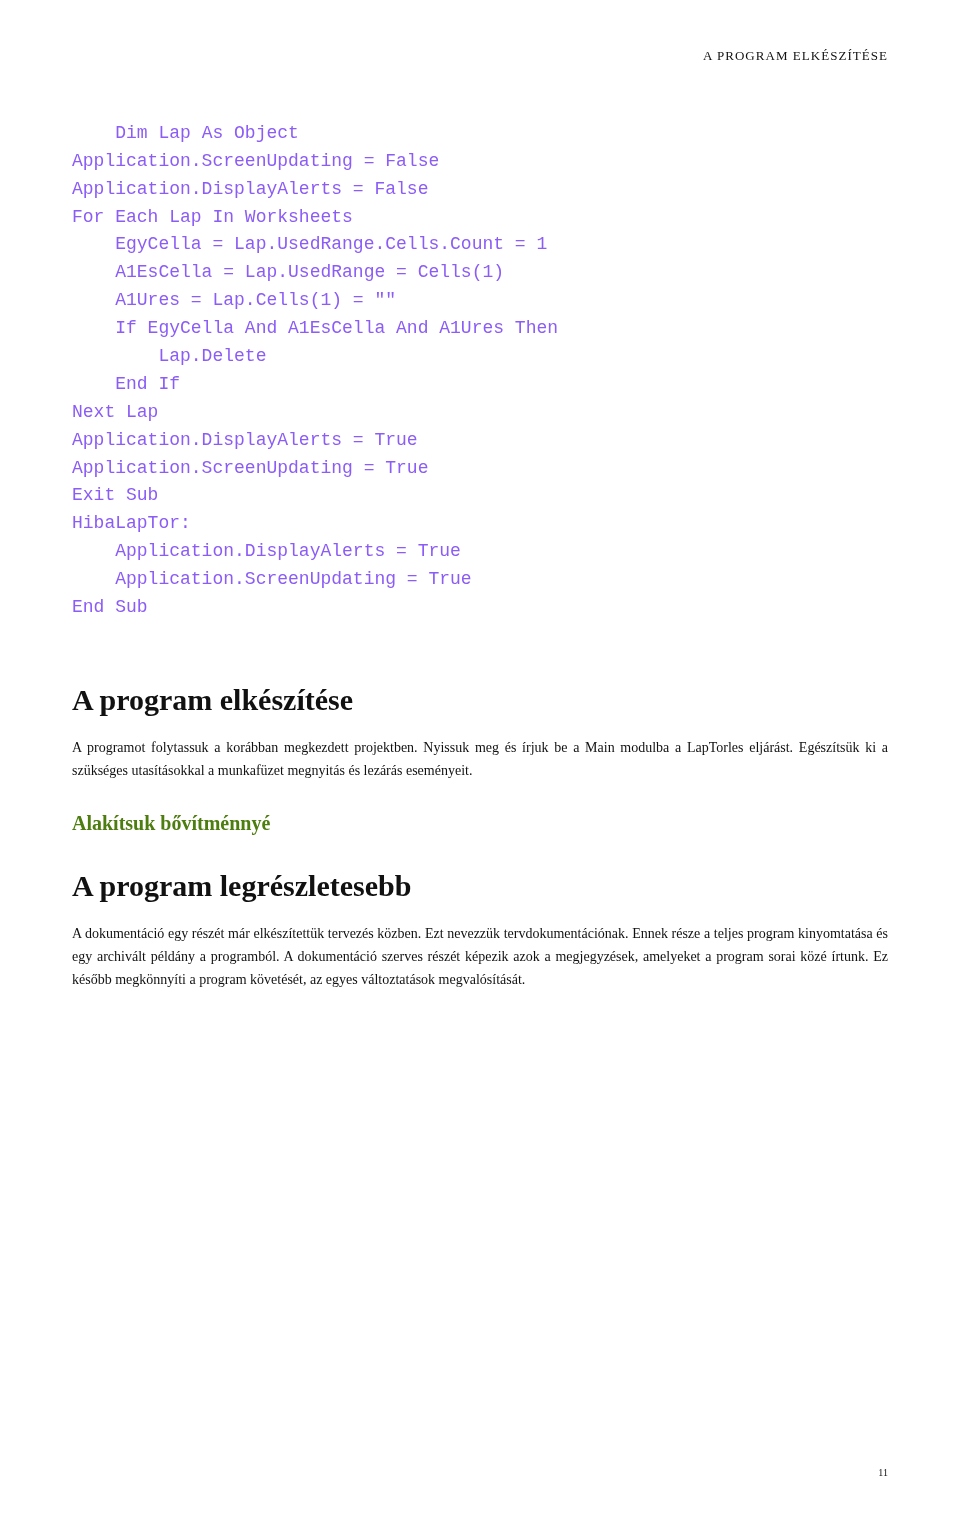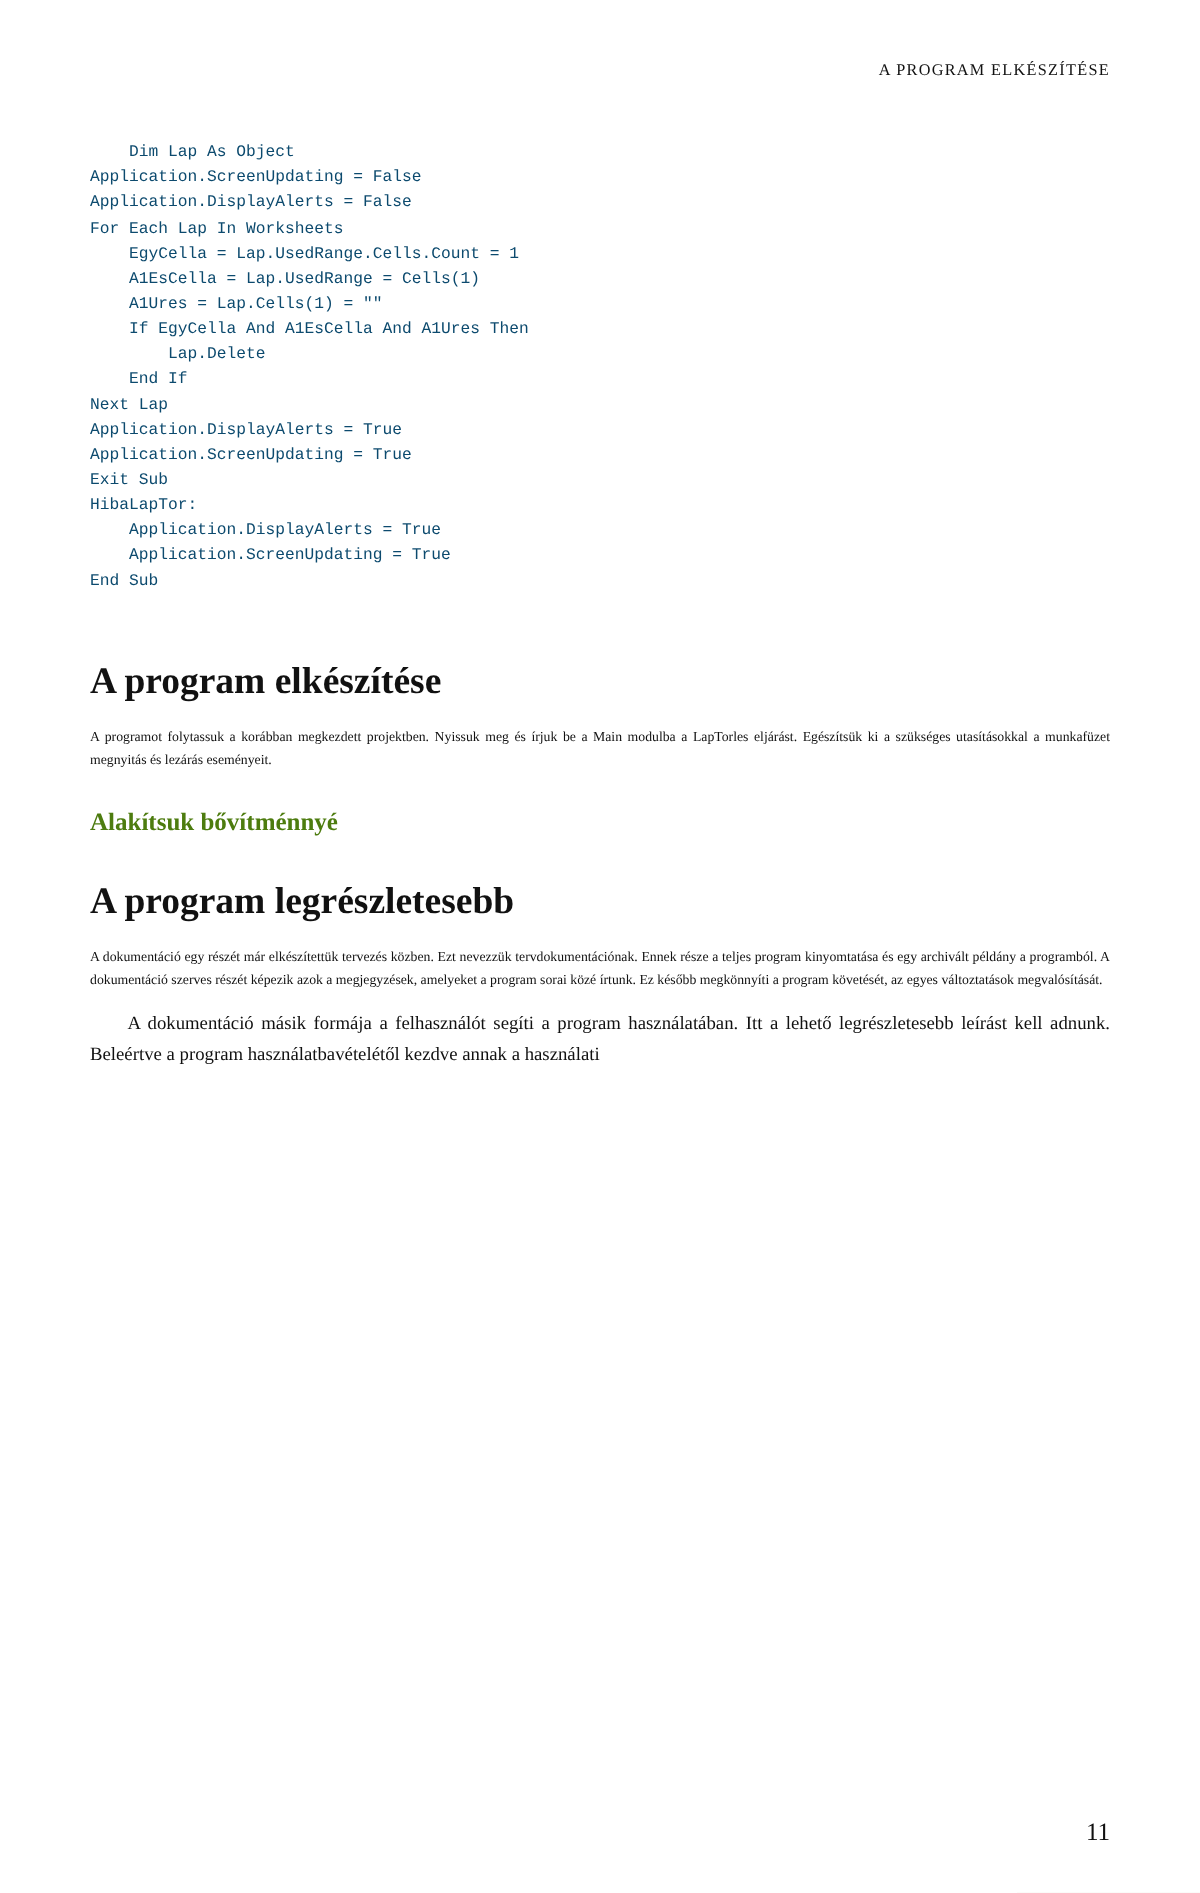--- a/index.html
+++ b/index.html
@@ -35,23 +35,23 @@
       font-size: 13px;
       font-variant: small-caps;
       letter-spacing: 0.08em;
       color: #111;
       text-transform: uppercase;
       font-weight: normal;
     }
 
     .code-block {
       font-family: 'Courier New', Courier, monospace;
-      font-size: 13px;
+      font-size: 18px;
       line-height: 1.55;
-      color: #0c4a6e;
+      color: #8b5cf6;
       background: #fff;
       margin-bottom: 32px;
       white-space: pre;
     }
 
     .section-heading {
       font-family: Georgia, serif;
       font-size: 30px;
       font-weight: bold;
       color: #111;
@@ -65,21 +65,21 @@
       font-size: 20px;
       font-weight: bold;
       color: #4d7c0f;
       margin-top: 28px;
       margin-bottom: 12px;
       line-height: 1.3;
     }
 
     .body-text {
       font-family: Georgia, serif;
-      font-size: 11px;
+      font-size: 14px;
       line-height: 1.65;
       color: #111;
       text-align: justify;
       margin-bottom: 14px;
     }
 
     .body-text-indent {
       font-family: Georgia, serif;
       font-size: 15px;
       line-height: 1.65;
@@ -87,21 +87,21 @@
       text-align: justify;
       margin-bottom: 14px;
       text-indent: 2em;
     }
 
     .page-number {
       position: absolute;
       bottom: 36px;
       right: 72px;
       font-family: Georgia, serif;
-      font-size: 20px;
+      font-size: 10px;
       color: #111;
     }
   </style>
 </head>
 <body>
 
 <div class="page">
 
   <div class="header">
     <span class="header-title">A PROGRAM ELKÉSZÍTÉSE</span>
@@ -132,17 +132,16 @@
 
   <p class="body-text">A programot folytassuk a korábban megkezdett projektben. Nyissuk meg és írjuk be a Main modulba a LapTorles eljárást. Egészítsük ki a szükséges utasításokkal a munkafüzet megnyitás és lezárás eseményeit.</p>
 
   <h2 class="sub-heading">Alakítsuk bővítménnyé</h2>
 
 
   <h1 class="section-heading">A program legrészletesebb</h1>
 
   <p class="body-text">A dokumentáció egy részét már elkészítettük tervezés közben. Ezt nevezzük tervdokumentációnak. Ennek része a teljes program kinyomtatása és egy archivált példány a programból. A dokumentáció szerves részét képezik azok a megjegyzések, amelyeket a program sorai közé írtunk. Ez később megkönnyíti a program követését, az egyes változtatások megvalósítását.</p>
 
-  <p class="body-text-indent">A dokumentáció másik formája a felhasználót segíti a program használatában. Itt a lehető legrészletesebb leírást kell adnunk. Beleértve a program használatbavételétől kezdve annak a használati</p>
 
   <div class="page-number">11</div>
 
 </div>
 
 </body></html>

